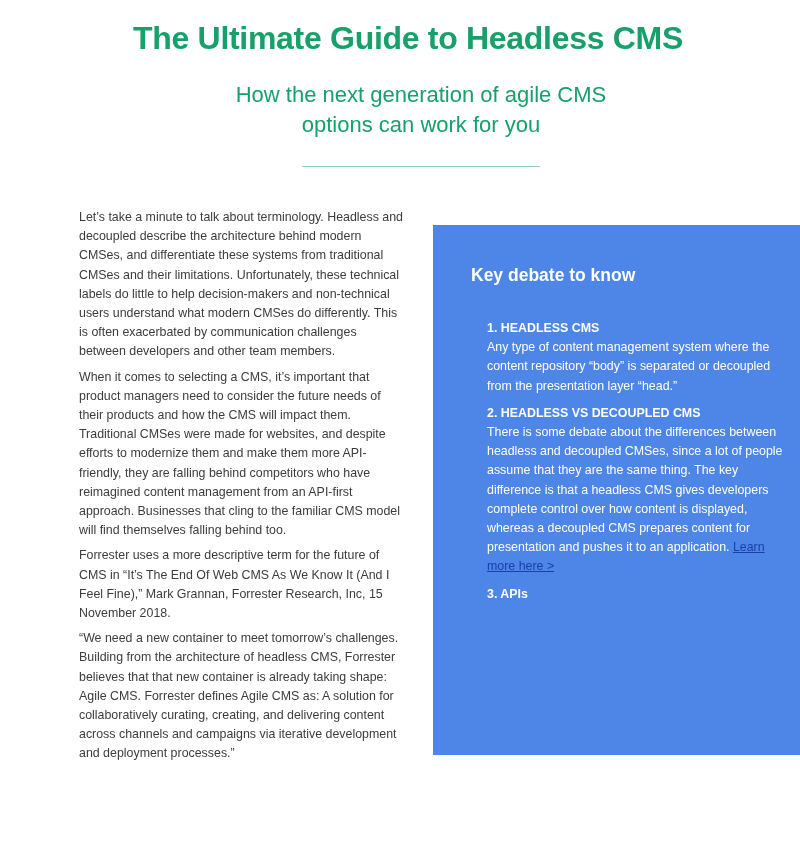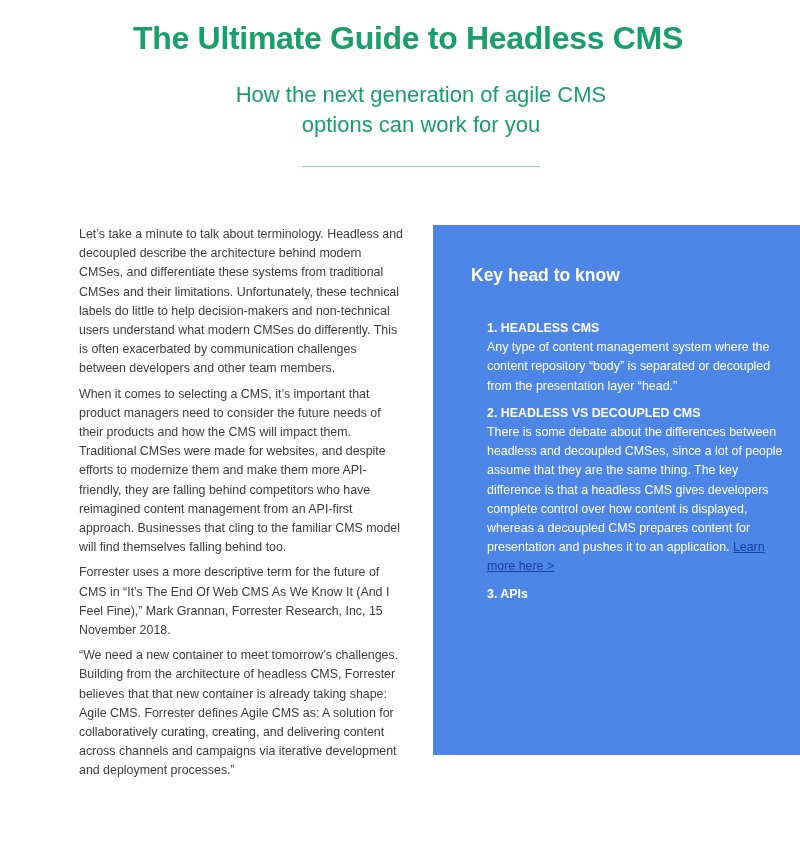--- a/index.html
+++ b/index.html
@@ -42,21 +42,21 @@
       position: absolute;
       left: 302px;
       top: 166px;
       width: 238px;
       height: 1px;
       background: #8fcfb4;
     }
     .left-col {
       position: absolute;
       left: 79px;
-      top: 225px;
+      top: 208px;
       width: 325px;
       color: #3c3c3c;
       font-size: 12.4px;
       line-height: 19.2px;
     }
     .left-col p {
       margin: 0 0 6px 0;
     }
     .panel {
       position: absolute;
@@ -110,21 +110,21 @@
 <div class="divider"></div>
 
 <div class="left-col">
   <p>Let’s take a minute to talk about terminology. Headless and decoupled describe the architecture behind modern CMSes, and differentiate these systems from traditional CMSes and their limitations. Unfortunately, these technical labels do little to help decision-makers and non-technical users understand what modern CMSes do differently. This is often exacerbated by communication challenges between developers and other team members.</p>
   <p>When it comes to selecting a CMS, it’s important that product managers need to consider the future needs of their products and how the CMS will impact them. Traditional CMSes were made for websites, and despite efforts to modernize them and make them more API-friendly, they are falling behind competitors who have reimagined content management from an API-first approach. Businesses that cling to the familiar CMS model will find themselves falling behind too.</p>
   <p>Forrester uses a more descriptive term for the future of CMS in “It’s The End Of Web CMS As We Know It (And I Feel Fine),” Mark Grannan, Forrester Research, Inc, 15 November 2018.</p>
   <p>“We need a new container to meet tomorrow’s challenges. Building from the architecture of headless CMS, Forrester believes that that new container is already taking shape: Agile CMS. Forrester defines Agile CMS as: A solution for collaboratively curating, creating, and delivering content across channels and campaigns via iterative development and deployment processes.”</p>
 </div>
 
 <div class="panel">
-  <h3 class="panel-title">Key head to know</h3>
+  <h3 class="panel-title">Key debate to know</h3>
   <div class="terms">
     <div class="term">
       <span class="term-heading">1. HEADLESS CMS</span>
       <span class="term-body">Any type of content management system where the content repository “body” is separated or decoupled from the presentation layer “head.”</span>
     </div>
     <div class="term">
       <span class="term-heading">2. HEADLESS VS DECOUPLED CMS</span>
       <span class="term-body">There is some debate about the differences between headless and decoupled CMSes, since a lot of people assume that they are the same thing. The key difference is that a headless CMS gives developers complete control over how content is displayed, whereas a decoupled CMS prepares content for presentation and pushes it to an application. </span><a class="term-link">Learn more here &gt;</a>
     </div>
     <div class="term">

